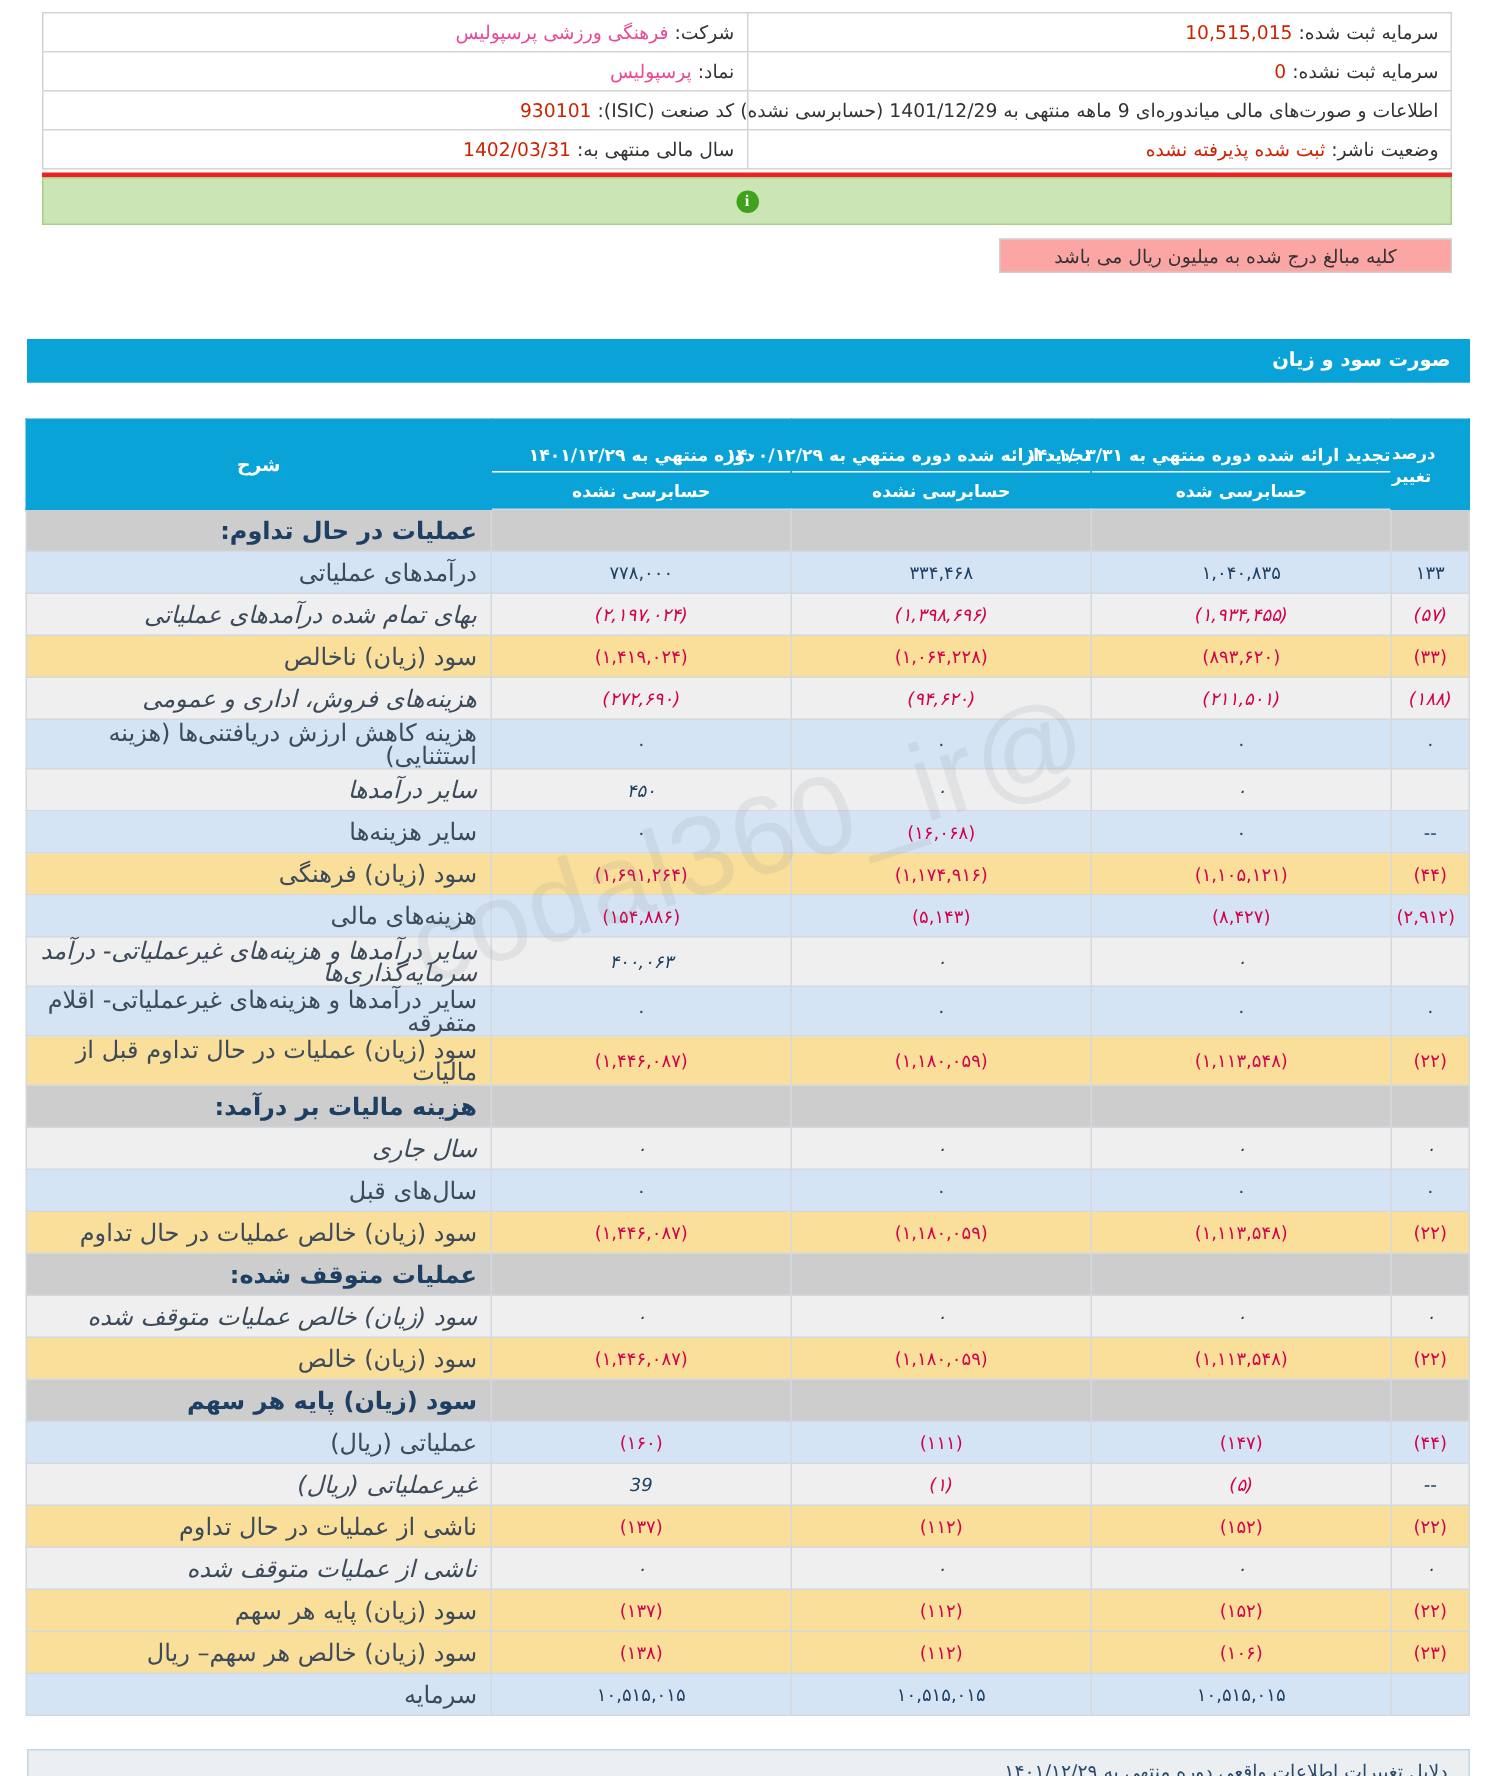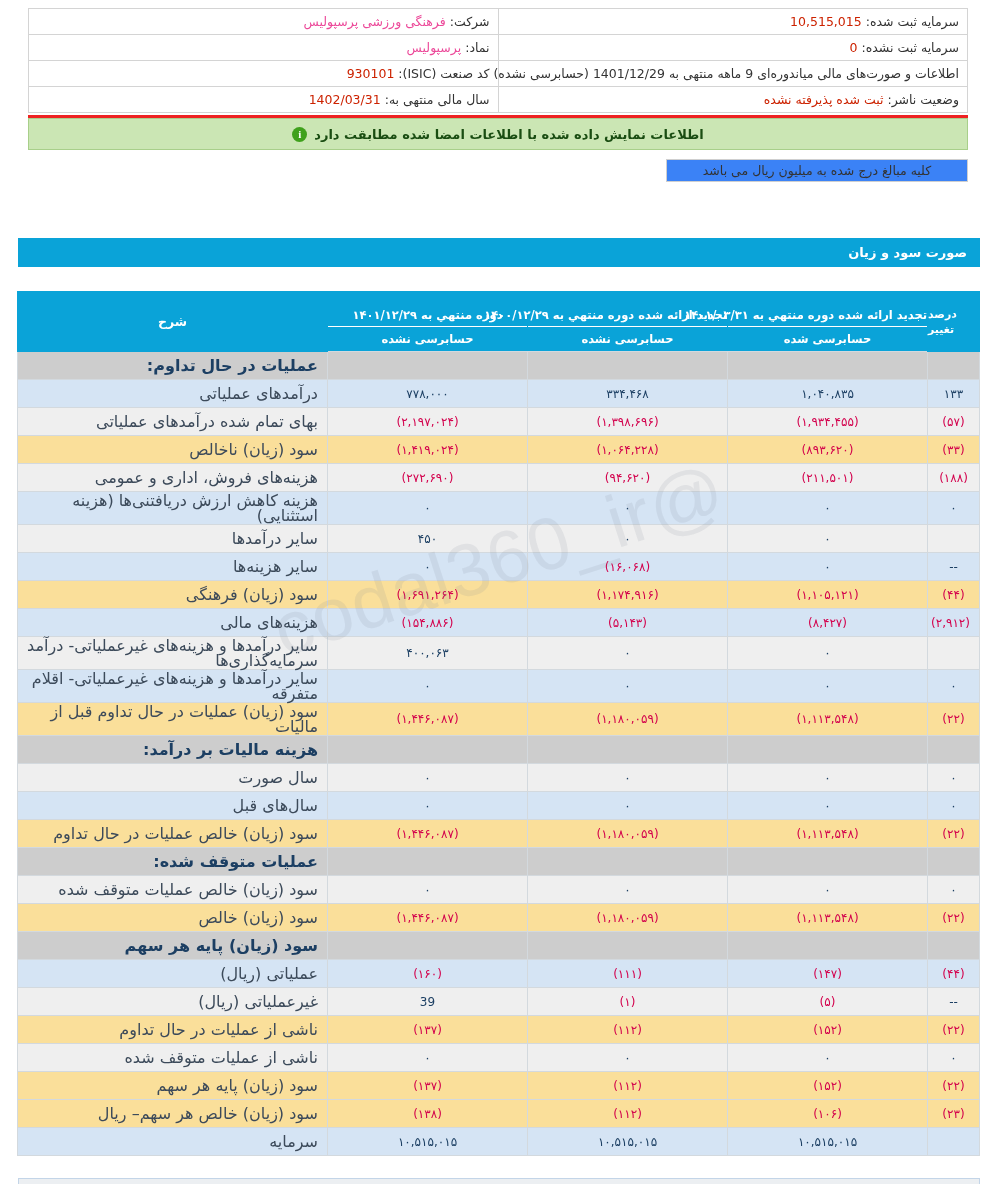--- a/index.html
+++ b/index.html
@@ -60,25 +60,25 @@
     background:#3fa11c;
     color:#fff;font-size:11px;font-weight:bold;
     display:inline-flex;align-items:center;justify-content:center;
     font-family:"Liberation Serif",serif;
   }
   .rial-note{
     margin:9px 30px 0 30px;
     border:1px solid #cfcfcf;
     width:300px;height:21px;
     display:flex;align-items:center;justify-content:center;
-    font-size:12.5px;color:#333;background:#3b82f6;
-  }
-
-  
-  .sec-wrap{margin:56px 18px 0 18px;}
+    font-size:12.5px;color:#333;background:#fca5a5;
+  }
+
+  
+  .sec-wrap{margin:44px 18px 0 18px;}
   .sec-title{
     background:#0aa3d8;color:#fff;
     font-weight:bold;font-size:13px;
     height:27px;display:flex;align-items:center;
     padding:0 12px;
     border:1px solid #0aa3d8;
   }
   .sec-sub{
     border:1px solid #d8d8d8;border-top:none;
     height:28px;display:flex;align-items:center;
@@ -124,21 +124,21 @@
     padding:1px 9px;
     vertical-align:middle;
   }
   td.desc{text-align:right;color:#3c4a5a;font-size:16px;line-height:15px;}
   td.num{text-align:center;font-size:12px;}
   td.pct{text-align:center;font-size:12px;}
 
   
   tr.r-group td{background:#cdcdcd;color:#1c3f63;font-weight:bold;}
   tr.r-blue  td{background:#d5e4f4;}
-  tr.r-grey  td{background:#efefef;}
+  tr.r-grey  td{background:#efefef;font-style:italic;}
   tr.r-gold  td{background:#fadf9a;}
 
   .neg{color:#d3004c;}
   .pos{color:#1c3f63;}
 
   
   .foot-wrap{margin:22px 18px 0 18px;}
   .foot-row{
     border:1px solid #c3d5e8;
     background:#eceff2;
@@ -196,21 +196,20 @@
           <span class="val-red">1402/03/31</span>
         </td>
       </tr>
     </tbody>
       </table>
   </div>
 
   <div class="redline"></div>
 
   <div class="greenbar">
-    <span>اطلاعات نمایش داده شده با اطلاعات امضا شده مطابقت دارد</span>
     <span class="info-icon">i</span>
   </div>
 
   <div class="rial-note">کلیه مبالغ درج شده به میلیون ریال می باشد</div>
 
   <div class="sec-wrap">
     <div class="sec-title">صورت سود و زیان</div>
   </div>
 
   <div class="tbl-wrap">
@@ -341,21 +340,21 @@
             <td class="num"></td>
             <td class="num"></td>
             <td class="num"></td>
             <td class="desc">هزینه مالیات بر درآمد:</td>
           </tr>
           <tr class="r-grey">
             <td class="pct pos">۰</td>
             <td class="num pos">۰</td>
             <td class="num pos">۰</td>
             <td class="num pos">۰</td>
-            <td class="desc">سال صورت</td>
+            <td class="desc">سال جاری</td>
           </tr>
           <tr class="r-blue">
             <td class="pct pos">۰</td>
             <td class="num pos">۰</td>
             <td class="num pos">۰</td>
             <td class="num pos">۰</td>
             <td class="desc">سال‌های قبل</td>
           </tr>
           <tr class="r-gold">
             <td class="pct neg">(۲۲)</td>

